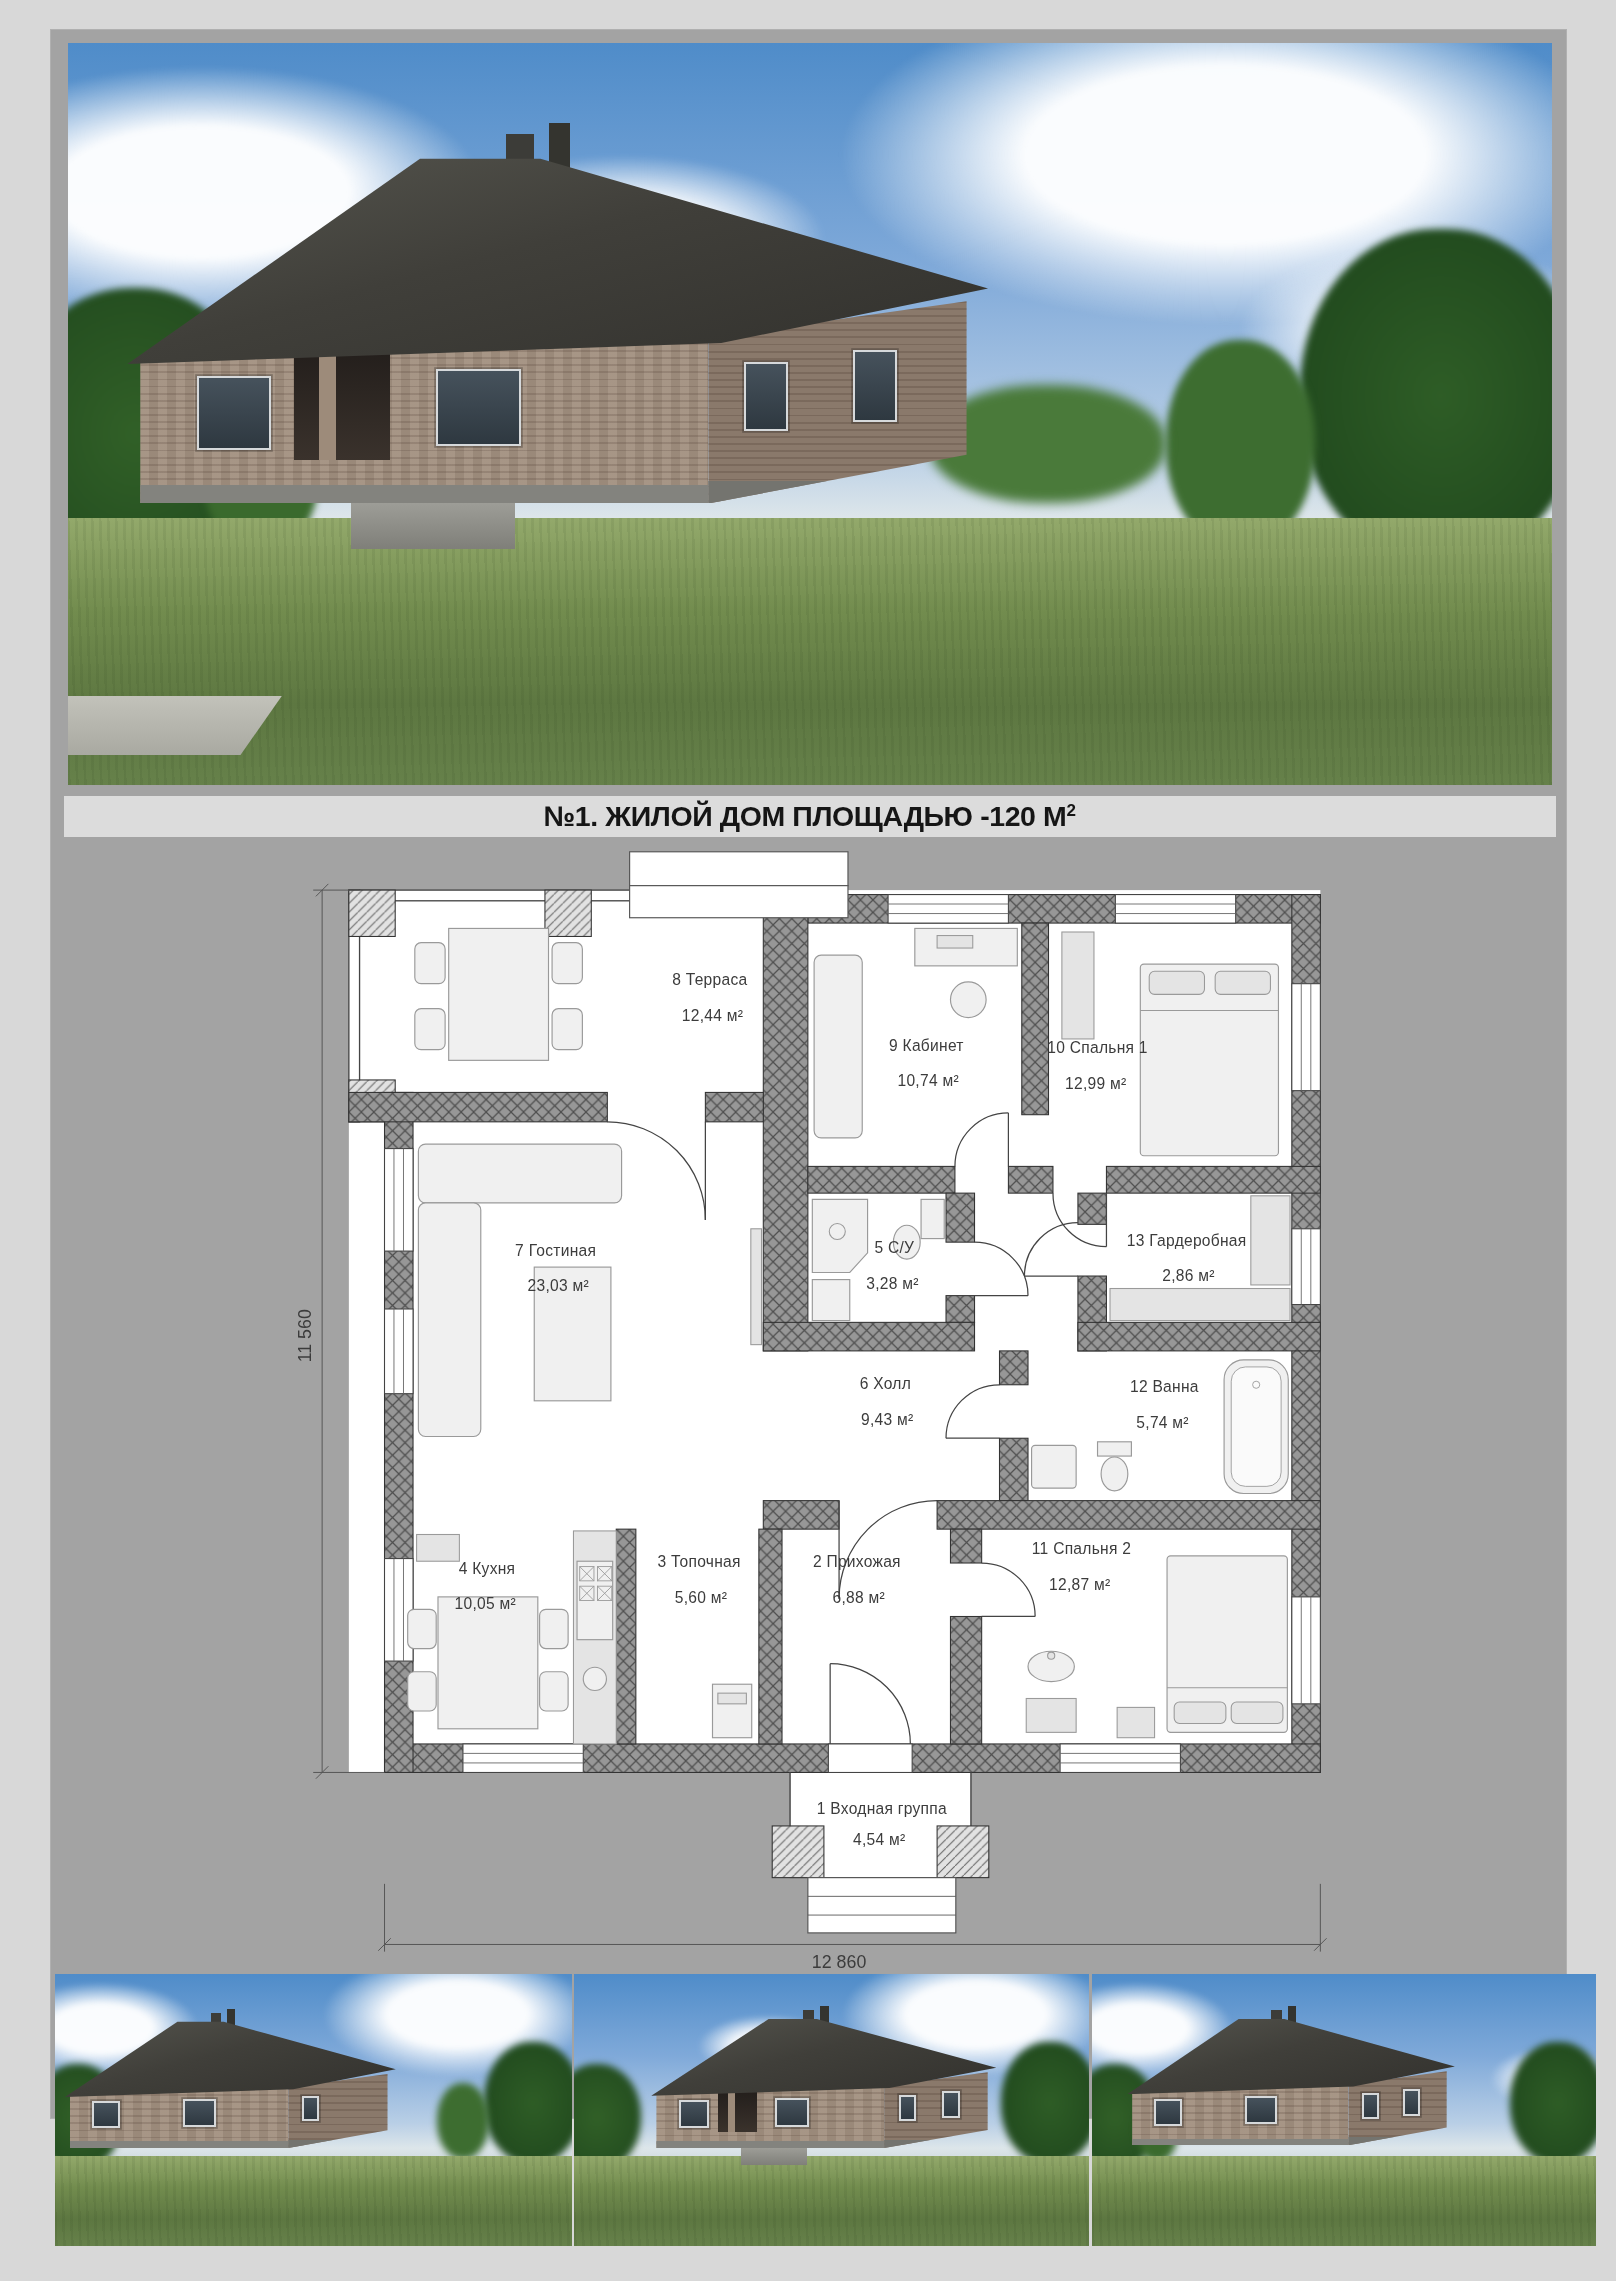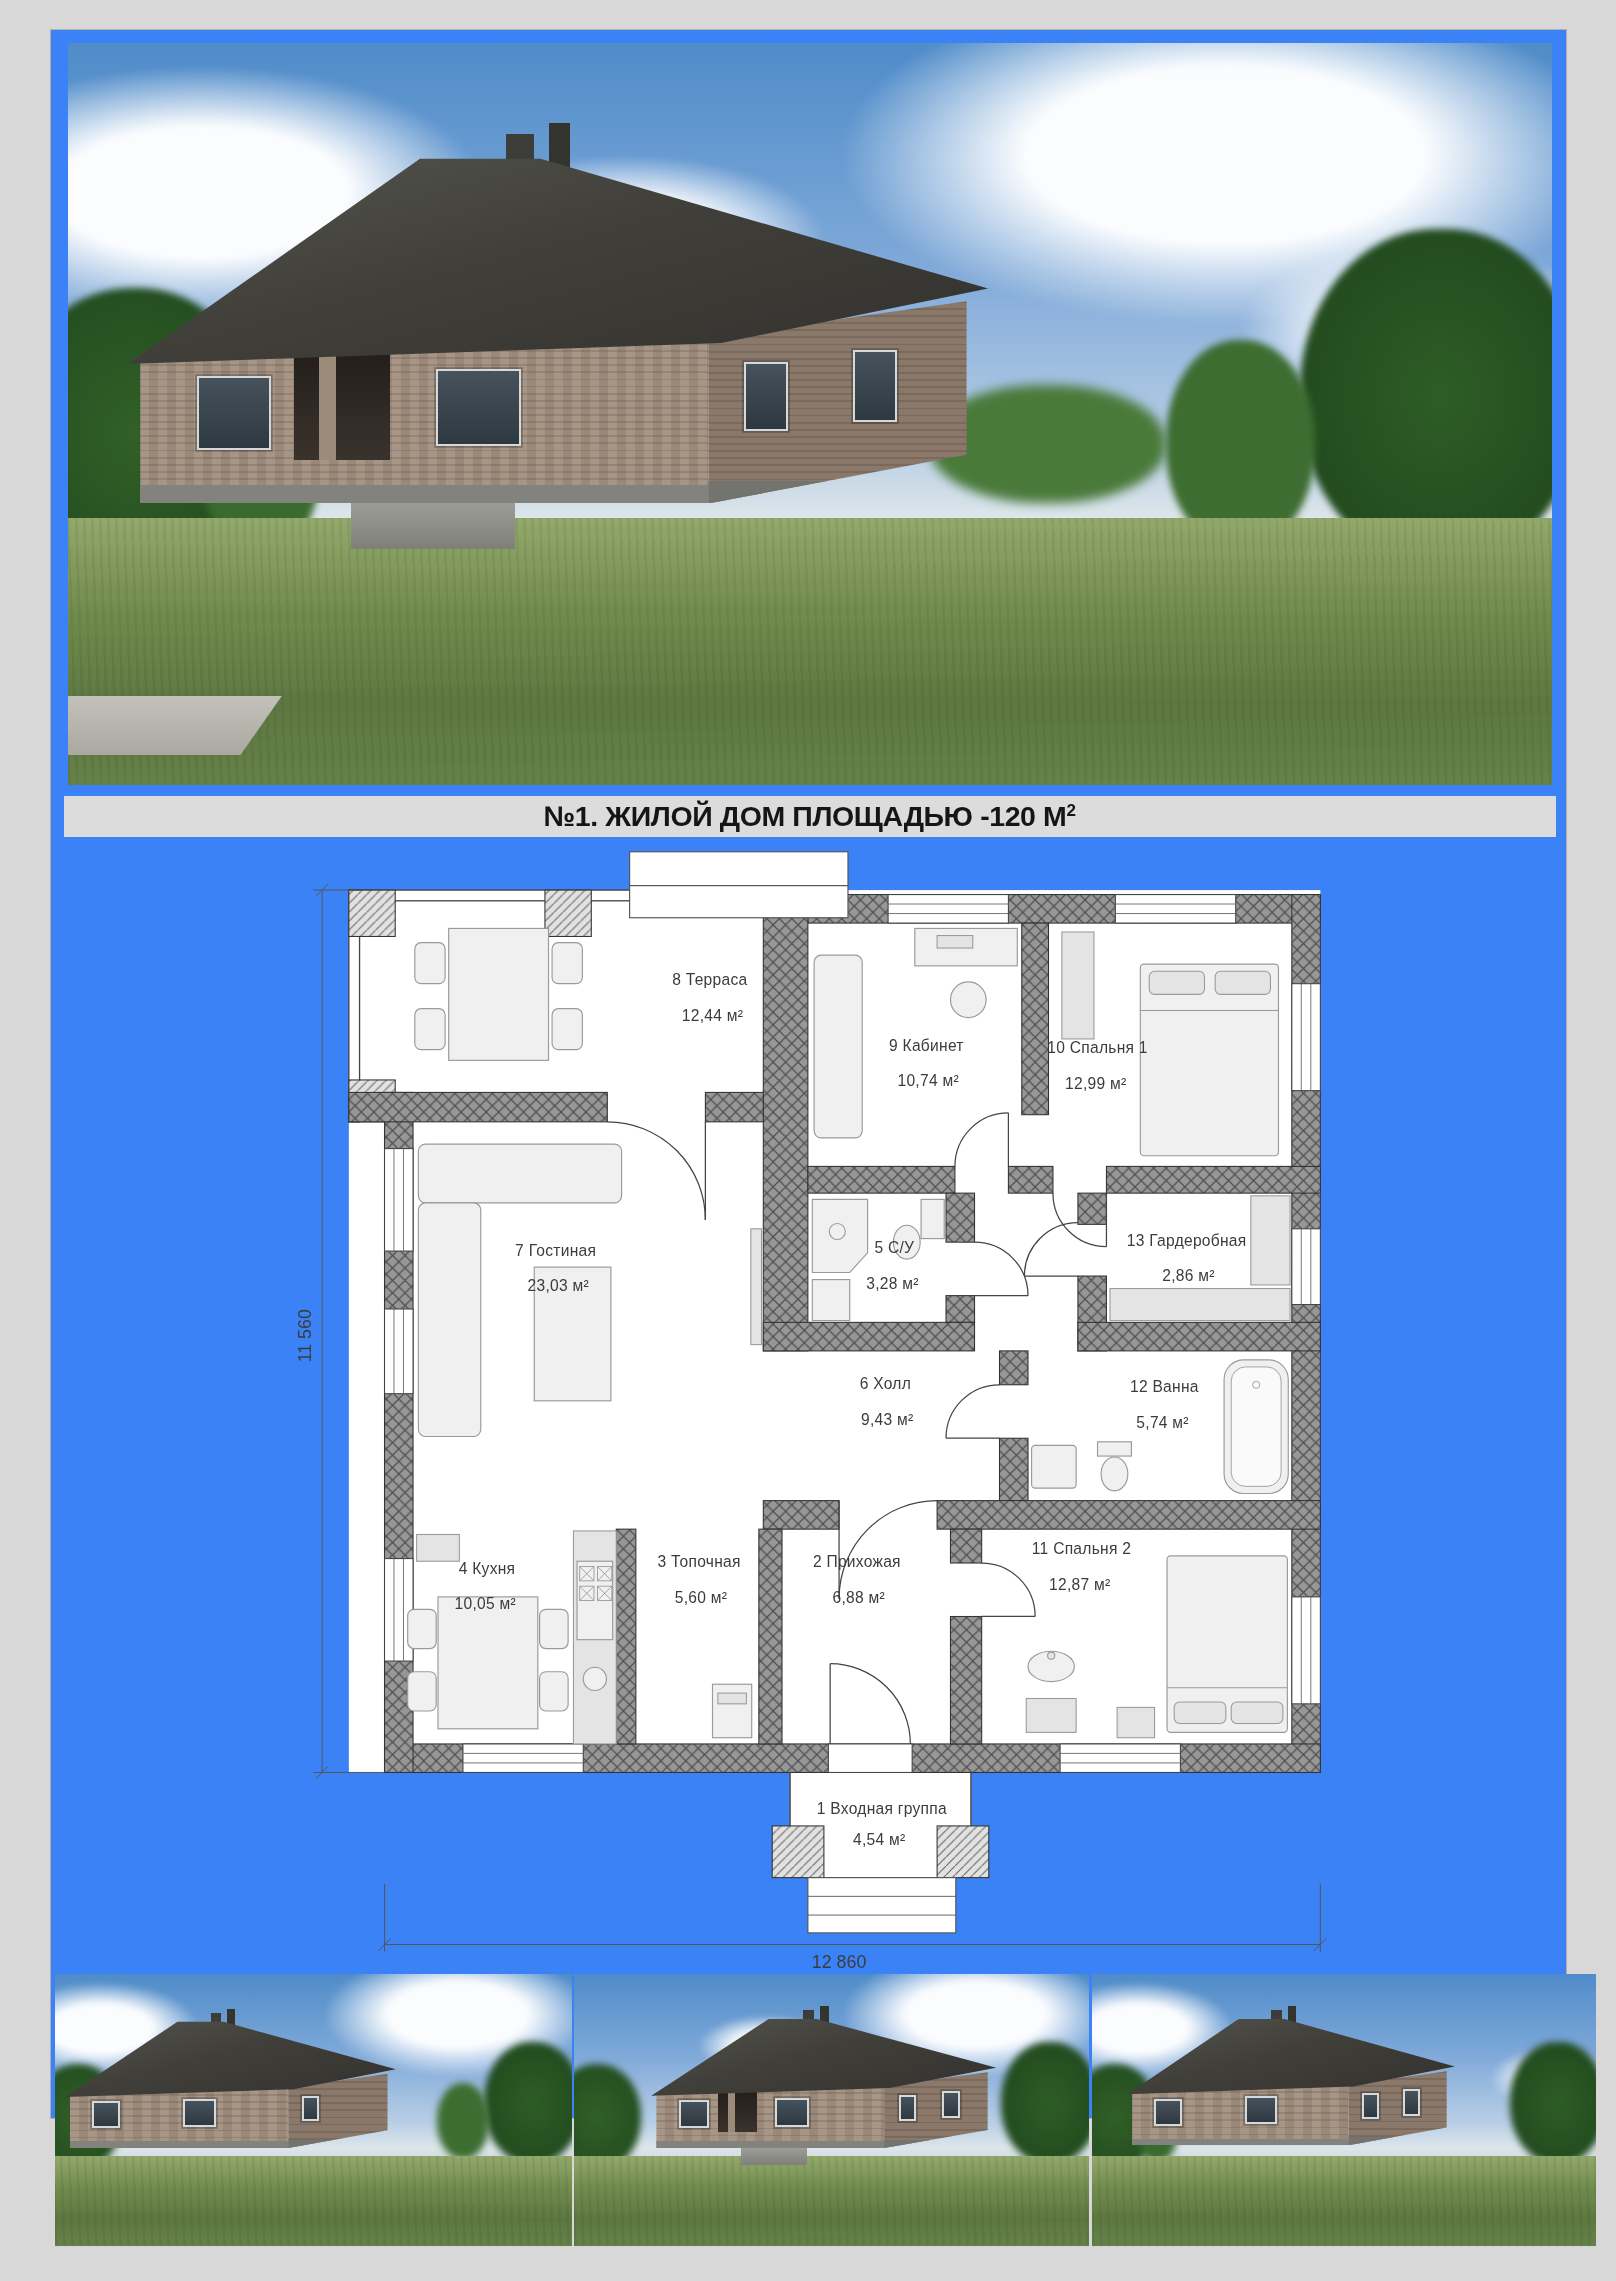--- a/index.html
+++ b/index.html
@@ -1,20 +1,20 @@
 <!DOCTYPE html>
 <html style="font-size:14.3px"><head>
 <meta charset="utf-8">
 <style>
   * { margin:0; padding:0; box-sizing:border-box; }
   html,body { width:1616px; height:2281px; }
   body { background:#d8d8d8; font-family:"Liberation Sans", sans-serif; }
   .page { position:relative; width:1616px; height:2281px; background:#d8d8d8; overflow:hidden; }
   .sheet { position:absolute; left:50px; top:29px; width:1517px; height:2090px;
-           background:#3b82f6; border:0.9px solid #b0b0b0; }
+           background:#a3a3a3; border:0.9px solid #b0b0b0; }
 
   
   .title-band { position:absolute; left:12.5px; top:766px; width:1492px; height:41px;
                 background:#dcdcdc; display:flex; align-items:center; justify-content:center; }
   .title-band .t { font-size:28.5px; font-weight:600; color:#151515; letter-spacing:-0.4px; white-space:nowrap; }
   .title-band sup { font-size:17px; }
 
   
   .scene { position:absolute; overflow:hidden; background:#7fa9d9; }
   .sky { position:absolute; inset:0;

